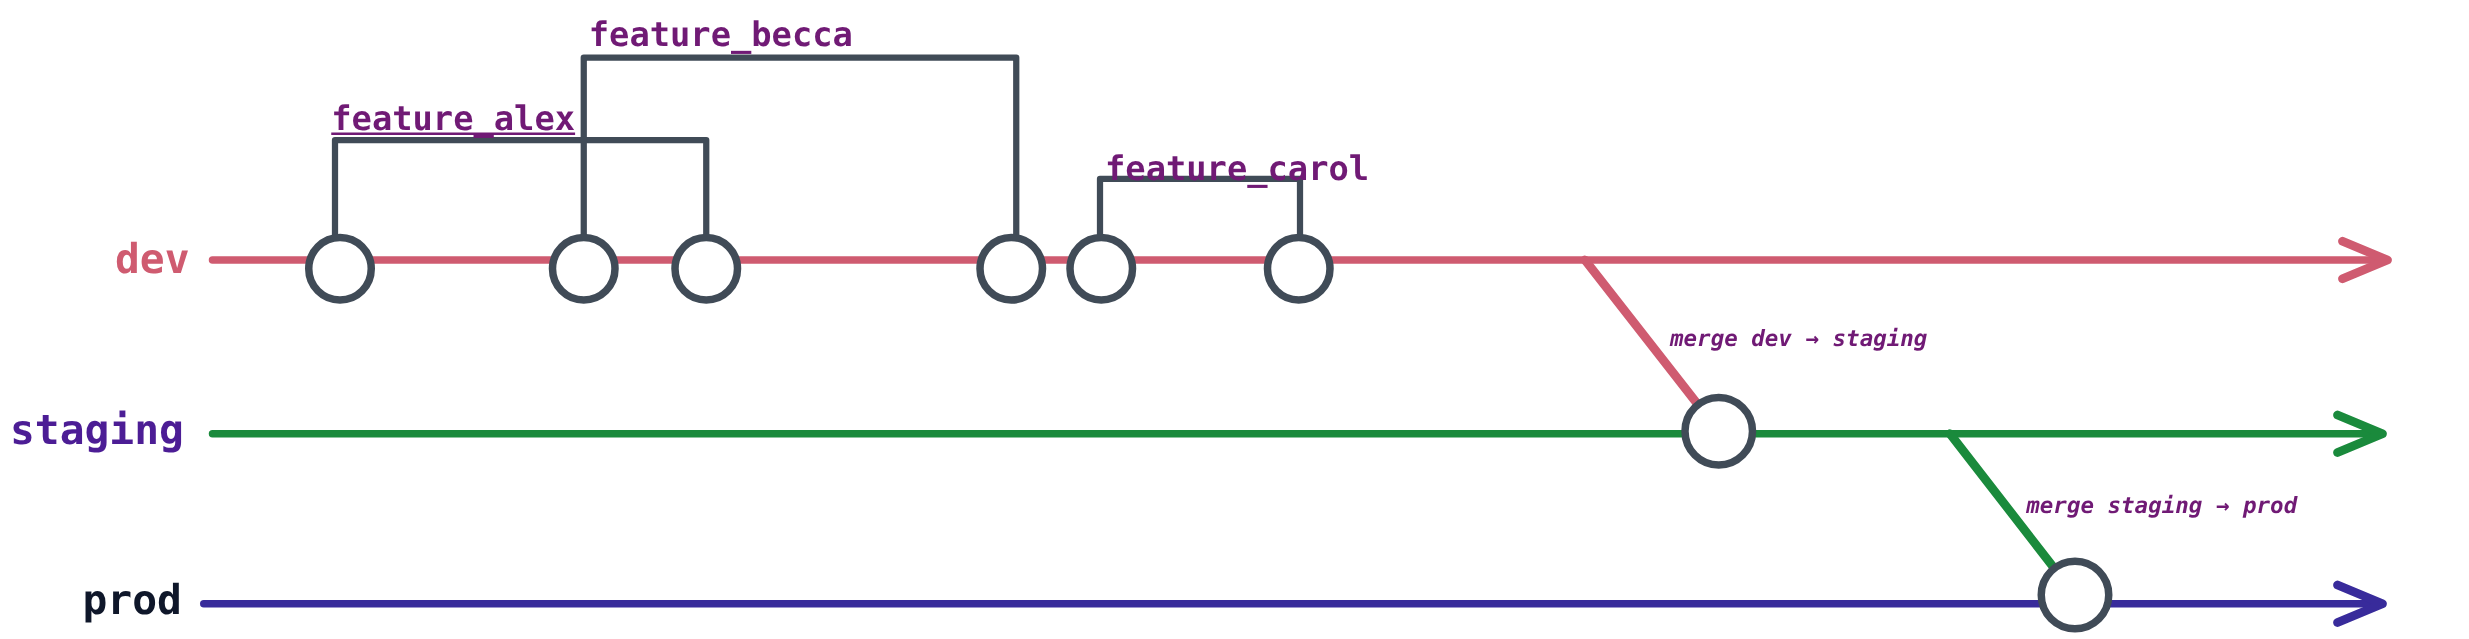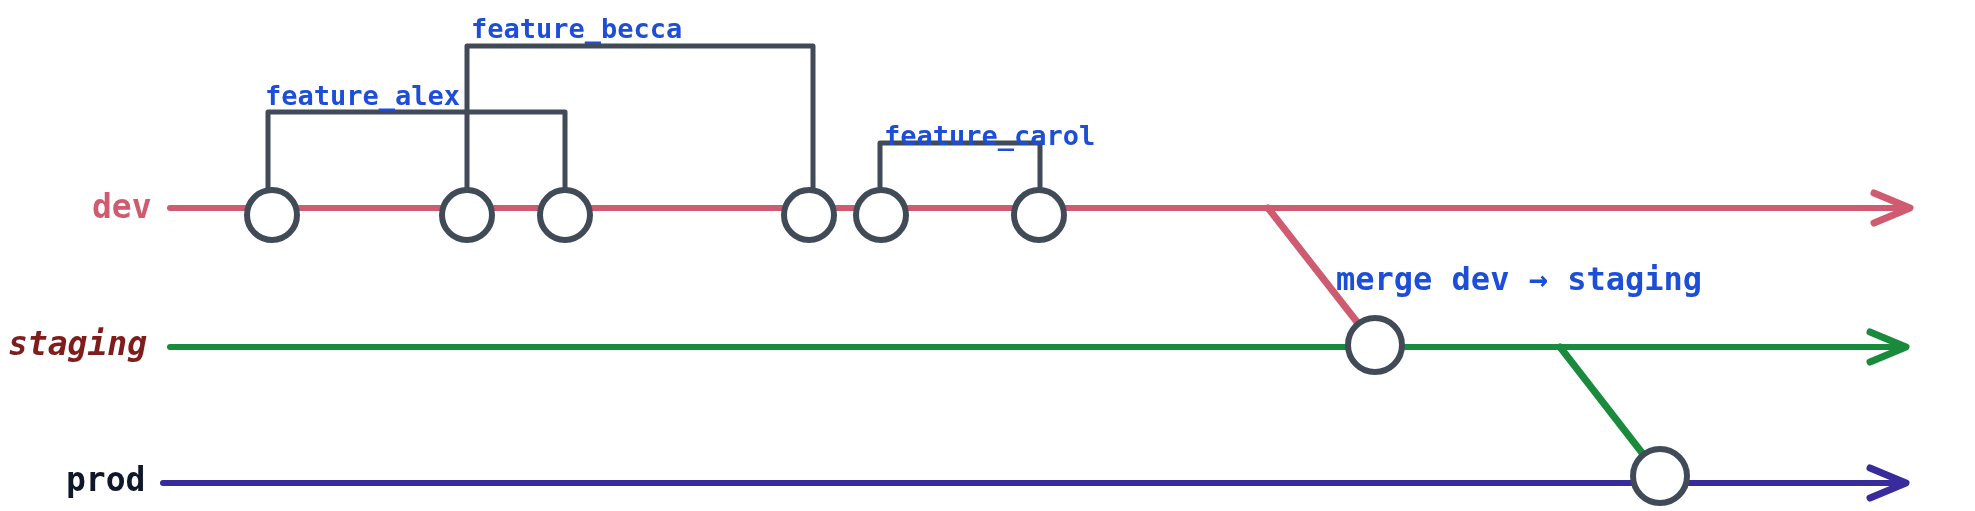--- a/index.html
+++ b/index.html
@@ -18,25 +18,25 @@
   .stage svg {
     position: absolute;
     left: 0;
     top: 0;
   }
   .lbl {
     position: absolute;
     white-space: nowrap;
     font-weight: bold;
     line-height: 1;
-    color: #1d4ed8;
+    color: #701a75;
   }
   .branch-lbl  { font-size: 33px; }
   .feature-lbl { font-size: 27px; }
-  .merge-lbl   { font-size: 32px; }
+  .merge-lbl   { font-size: 18px; font-style: italic; }
 </style>
 </head>
 <body>
 
 <div class="stage">
 
   <svg id="diagram-svg" width="1975" height="511" viewBox="0 0 1975 511">
       <polyline points="268,202 268,112 565,112 565,202" fill="none" stroke="#404b57" stroke-width="5" stroke-linecap="round" stroke-linejoin="round"></polyline>
       <polyline points="467,202 467,46 813,46 813,202" fill="none" stroke="#404b57" stroke-width="5" stroke-linecap="round" stroke-linejoin="round"></polyline>
       <polyline points="880,202 880,143 1040,143 1040,202" fill="none" stroke="#404b57" stroke-width="5" stroke-linecap="round" stroke-linejoin="round"></polyline>
@@ -53,26 +53,27 @@
       <circle cx="565" cy="215" r="25" fill="#ffffff" stroke="#404b57" stroke-width="6"></circle>
       <circle cx="809" cy="215" r="25" fill="#ffffff" stroke="#404b57" stroke-width="6"></circle>
       <circle cx="881" cy="215" r="25" fill="#ffffff" stroke="#404b57" stroke-width="6"></circle>
       <circle cx="1039" cy="215" r="25" fill="#ffffff" stroke="#404b57" stroke-width="6"></circle>
       <circle cx="1375" cy="345" r="27" fill="#ffffff" stroke="#404b57" stroke-width="6"></circle>
       <circle cx="1660" cy="476" r="27" fill="#ffffff" stroke="#404b57" stroke-width="6"></circle>
     </svg>
 
   <div class="lbl branch-lbl" style="left: 92px; top: 190px; color: rgb(207, 91, 112);">dev</div>
 
-  <div class="lbl branch-lbl" style="left: 8px; top: 327px; color: #7f1d1d; font-style: italic;">staging</div>
+  <div class="lbl branch-lbl" style="left: 8px; top: 327px; color: #4c1d95;">staging</div>
 
   <div class="lbl branch-lbl" style="left: 66px; top: 463px; color: #0f172a;">prod</div>
 
-  <div class="lbl feature-lbl" style="left:265px; top:82px;">feature_alex</div>
+  <div class="lbl feature-lbl" style="left:265px; top:82px;text-decoration:underline;">feature_alex</div>
 
   <div class="lbl feature-lbl" style="left:471px; top:15px;">feature_becca</div>
 
   <div class="lbl feature-lbl" style="left:884px; top:110px;margin-top:12px;">feature_carol</div>
 
   <div class="lbl merge-lbl" style="left:1336px; top:263px;">merge dev → staging</div>
 
+  <div class="lbl merge-lbl" style="left:1621px; top:396px;">merge staging → prod</div>
 
 </div>
 
 </body></html>

